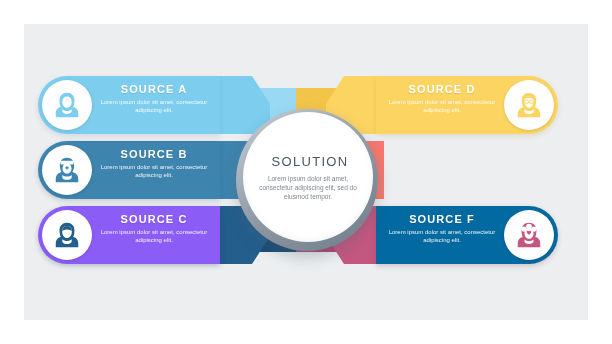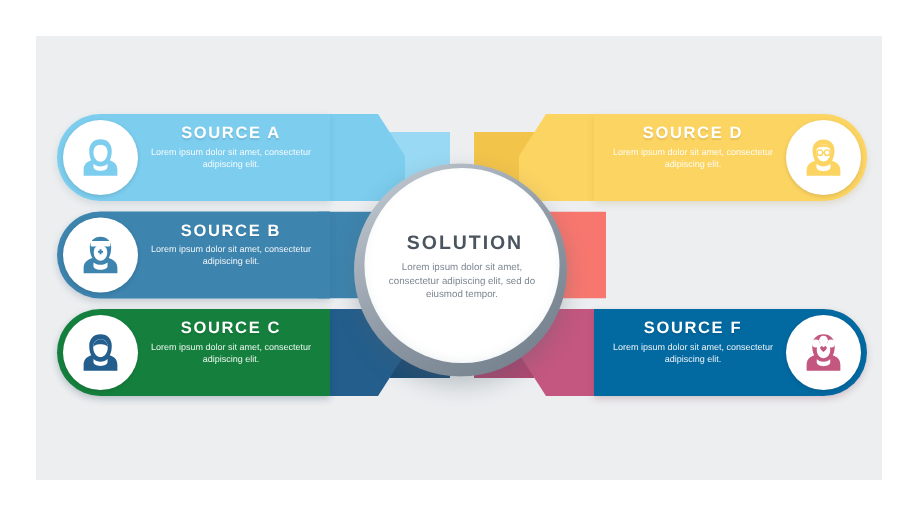--- a/index.html
+++ b/index.html
@@ -29,21 +29,21 @@
     width: 612px;
     height: 344px;
   }
 
   
   .row {
     position: absolute;
     height: 58px;
   }
   .row-left  { left: 38px;  width: 222px; }
-  .row-right { left: 356px; width: 222px; }
+  .row-right { left: 336px; width: 222px; }
 
   .rowA { top: 76px; }
   .rowB { top: 141px; }
   .rowC { top: 206px; }
 
   
   .pill {
     position: absolute;
     top: 0;
     width: 182px;
@@ -137,21 +137,21 @@
     border-radius: 50%;
     background: #ffffff;
     display: flex;
     flex-direction: column;
     align-items: center;
     justify-content: center;
     box-shadow: inset 0 -2px 6px rgba(130,145,160,0.10);
   }
   .hub-title {
     font-size: 13px;
-    font-weight: bold;
+    font-weight: normal;
     letter-spacing: 1.3px;
     color: #4b5560;
     margin: 0 0 5px 4px;
   }
   .hub-desc {
     font-size: 6.5px;
     line-height: 9px;
     color: #7d8791;
     text-align: center;
     width: 98px;
@@ -212,21 +212,21 @@
     </div>
   </div>
 
   <div class="row row-left rowC">
     <div class="stub" style="background:#1a4b73;"></div>
     <div class="tail">
       <svg viewBox="0 0 58 58" xmlns="http://www.w3.org/2000/svg">
         <polygon points="0,0 40,0 58,0 58,30 40,58 0,58" fill="#235e8c"></polygon>
       </svg>
     </div>
-    <div class="pill" style="background:#15803d; box-shadow:0 2px 5px rgba(25,55,85,0.25);">
+    <div class="pill" style="background:#8b5cf6; box-shadow:0 2px 5px rgba(25,55,85,0.25);">
       <div class="badge">
         <svg viewBox="0 0 32 32" xmlns="http://www.w3.org/2000/svg">
           <path d="M16 3c-5 0-8 3.4-8 8.2 0 3 .6 5.4 1.4 6.8l-1.2.5C5.3 19.7 4 22 4 25v4h24v-4c0-3-1.3-5.3-4.2-6.5l-1.2-.5c.8-1.4 1.4-3.8 1.4-6.8C24 6.4 21 3 16 3z" fill="#235e8c"></path>
           <path d="M16 6.5c-3.4 0-5.2 2.3-5.2 5.7 0 3.8 2.3 7 5.2 7s5.2-3.2 5.2-7c0-3.4-1.8-5.7-5.2-5.7z" fill="#ffffff"></path>
           <path d="M10.8 12.5c0-3.4 1.8-6 5.2-6s5.2 2.6 5.2 6c0-1.4-2.3-2.4-5.2-2.4s-5.2 1-5.2 2.4z" fill="#235e8c"></path>
           <path d="M11 20.6c1.4 1.2 3.1 1.9 5 1.9s3.6-.7 5-1.9v2.2c0 1.5-2.2 2.8-5 2.8s-5-1.3-5-2.8v-2.2z" fill="#ffffff"></path>
         </svg>
       </div>
       <div class="copy">
         <p class="src-title">SOURCE C</p>

